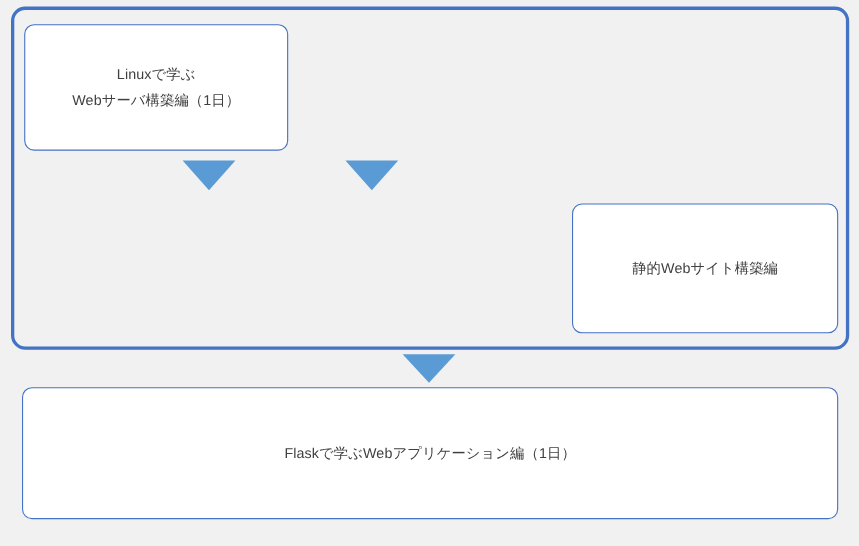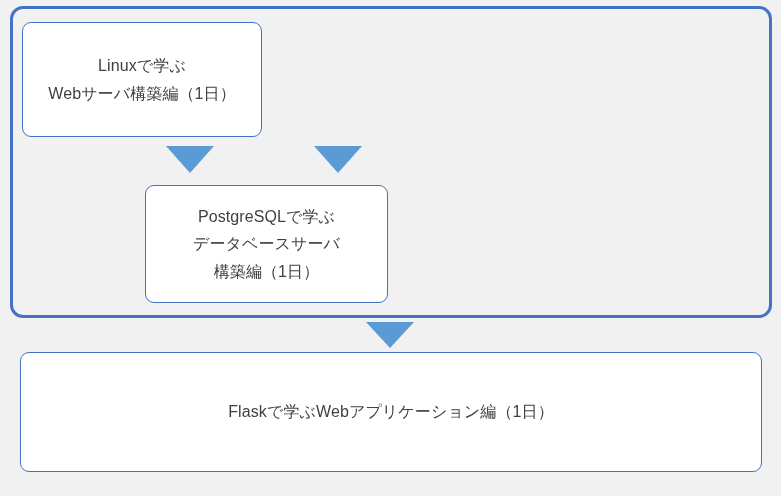--- a/index.html
+++ b/index.html
@@ -42,21 +42,21 @@
     border-radius: 9px;
     background: #ffffff;
     display: flex;
     align-items: center;
     justify-content: center;
     text-align: center;
   }
 
   .course-label {
     color: #3f3f3f;
-    font-size: 16px;
+    font-size: 13px;
     line-height: 1.72;
     letter-spacing: 0.1px;
     white-space: pre-line;
     padding: 0 6px;
   }
 
   #box-linux        { left: 22px;  top: 22px;  width: 240px; height: 115px; }
   #box-python       { left: 271px; top: 22px;  width: 241px; height: 115px; }
   #box-postgresql   { left: 145px; top: 185px; width: 243px; height: 118px; }
   #box-static-web   { left: 520px; top: 185px; width: 242px; height: 118px; }
@@ -86,26 +86,24 @@
   <div class="course-box" id="box-linux">
     <span class="course-label">Linuxで学ぶ
 Webサーバ構築編（1日）</span>
   </div>
 
 
   <div class="arrow-down" id="arrow-linux-to-postgresql"></div>
 
   <div class="arrow-down" id="arrow-python-to-postgresql"></div>
 
-  <div class="course-box" id="box-postgresql">
-    <span class="course-label">PostgreSQLで学ぶ
-データベースサーバ
-構築編（1日）</span>
+
+  <div class="course-box" id="box-static-web">
+    <span class="course-label">静的Webサイト構築編</span>
   </div>
-
 
   <div class="arrow-down" id="arrow-group-to-flask"></div>
 
   <div class="course-box" id="box-flask">
     <span class="course-label">Flaskで学ぶWebアプリケーション編（1日）</span>
   </div>
 
 </div>
 
 </body></html>

